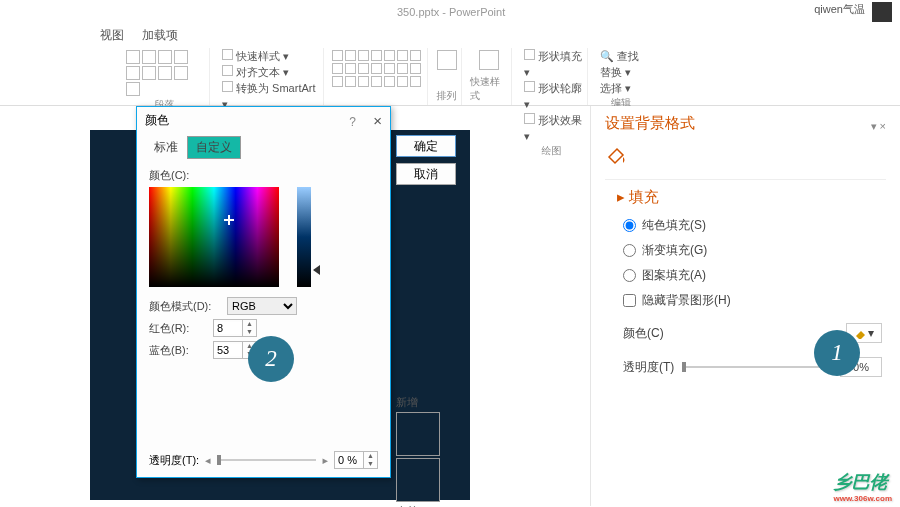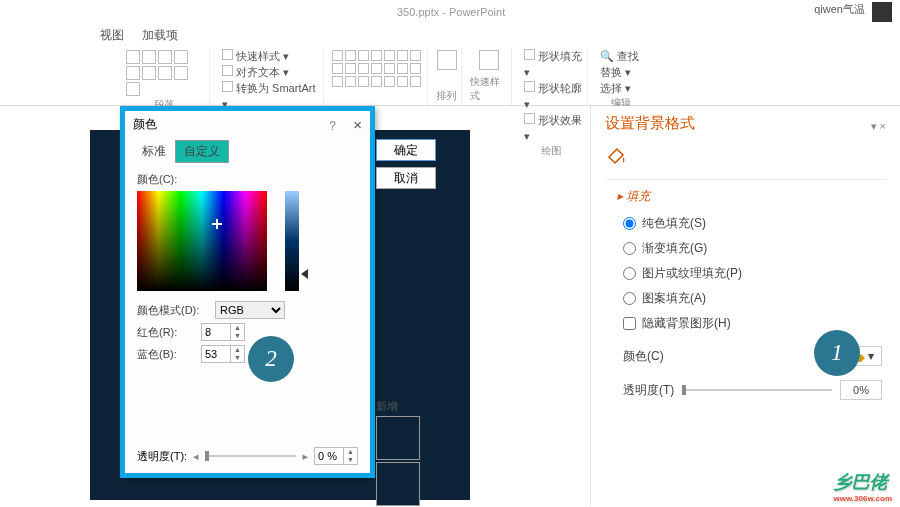--- a/index.html
+++ b/index.html
@@ -14,32 +14,32 @@
 .ribbon-group .icons { display: flex; gap: 2px; flex-wrap: wrap; padding: 2px; align-items: center; }
 .ribbon-group .label { margin-top: auto; padding-bottom: 2px; }
 .ri { width: 14px; height: 14px; border: 1px solid #bbb; display: inline-block; }
 .ri2 { width: 11px; height: 11px; border: 1px solid #bbb; display: inline-block; }
 .shape-menu { font-size: 11px; color: #555; line-height: 16px; padding-left: 4px; }
 .slide-area { position: absolute; left: 90px; top: 130px; width: 380px; height: 370px; background: #0d2438; }
 .format-pane { position: absolute; right: 0; top: 106px; width: 310px; height: 400px; border-left: 1px solid #e5e5e5; background: #fff; padding: 8px 14px; }
 .format-pane .pane-title { color: #d35400; font-size: 15px; display: flex; justify-content: space-between; align-items: flex-end; }
 .format-pane .pane-close { color: #888; font-size: 11px; }
 .format-pane .paint-icon { margin: 10px 0; }
-.format-pane .section { color: #d35400; font-size: 12px; margin: 8px 0 10px 12px; font-style: italic; }
+.format-pane .section { color: #d35400; font-size: 15px; margin: 8px 0 10px 12px; }
 .format-pane .options { margin-left: 18px; font-size: 12px; color: #444; }
 .format-pane .options label { display: flex; align-items: center; gap: 6px; margin-bottom: 8px; }
 .format-pane .row { display: flex; justify-content: space-between; align-items: center; margin: 14px 4px 0 18px; font-size: 12px; color: #444; }
 .slider-track { flex: 1; height: 2px; background: #ccc; margin: 0 8px; position: relative; }
 .slider-thumb { position: absolute; left: 0; top: -4px; width: 4px; height: 10px; background: #888; }
 .color-btn { width: 36px; height: 20px; border: 1px solid #ccc; display: flex; align-items: center; justify-content: center; gap: 2px; }
 .transparency-box { width: 42px; height: 20px; border: 1px solid #ccc; text-align: center; font-size: 11px; line-height: 18px; }
 .badge { position: absolute; width: 46px; height: 46px; border-radius: 50%; background: #2b7691; color: #fff; display: flex; align-items: center; justify-content: center; font-size: 23px; font-style: italic; font-family: Georgia, serif; }
 .badge1 { right: 40px; top: 330px; }
 .badge2 { left: 248px; top: 336px; }
-.dialog { position: absolute; left: 120px; top: 106px; width: 255px; height: 372px; background: #fdfdfd; border: 5px solid #0ea5e9; box-shadow: 2px 2px 6px rgba(0,0,0,0.3); }
+.dialog { position: absolute; left: 136px; top: 106px; width: 255px; height: 372px; background: #fdfdfd; border: 1px solid #0ea5e9; box-shadow: 2px 2px 6px rgba(0,0,0,0.3); }
 .dialog .dlg-title { height: 26px; display: flex; align-items: center; justify-content: space-between; padding: 0 8px; font-size: 12px; }
 .dialog .tabs { display: flex; gap: 0; padding: 3px 8px; font-size: 12px; }
 .dialog .tab { padding: 2px 8px; border: 1px solid transparent; color: #444; }
 .dialog .tab.active { border: 1px solid #999; background: #14b8a6; }
 .dialog .dlg-body { padding: 6px 12px; font-size: 11px; color: #444; }
 .color-field { width: 130px; height: 100px; margin-top: 4px; position: relative; background: linear-gradient(to bottom, transparent 0%, #000 100%), linear-gradient(to right, #f00, #ff0, #0f0, #0ff, #00f, #f0f, #f00); background-blend-mode: normal; }
 .picker-cross { position: absolute; left: 58%; top: 28%; width: 10px; height: 10px; }
 .picker-cross::before, .picker-cross::after { content: ''; position: absolute; background: #fff; }
 .picker-cross::before { left: 4px; top: 0; width: 2px; height: 10px; }
 .picker-cross::after { left: 0; top: 4px; width: 10px; height: 2px; }
@@ -177,24 +177,20 @@
     <label>
         <input type="radio" checked="" style=""> 
         <span>纯色填充(S)</span>
       </label>
     <label>
         <input type="radio" style=""> 
         <span>渐变填充(G)</span>
       </label>
     <label>
         <input type="radio" style=""> 
-        <span>图片或纹理填充(P)</span>
-      </label>
-    <label>
-        <input type="radio" style=""> 
         <span>图案填充(A)</span>
       </label>
     <label>
         <input type="checkbox" style=""> 
         <span>隐藏背景图形(H)</span>
       </label>
   </div>
   <div class="row">
     <span>颜色(C)</span>
     <span class="color-btn">

